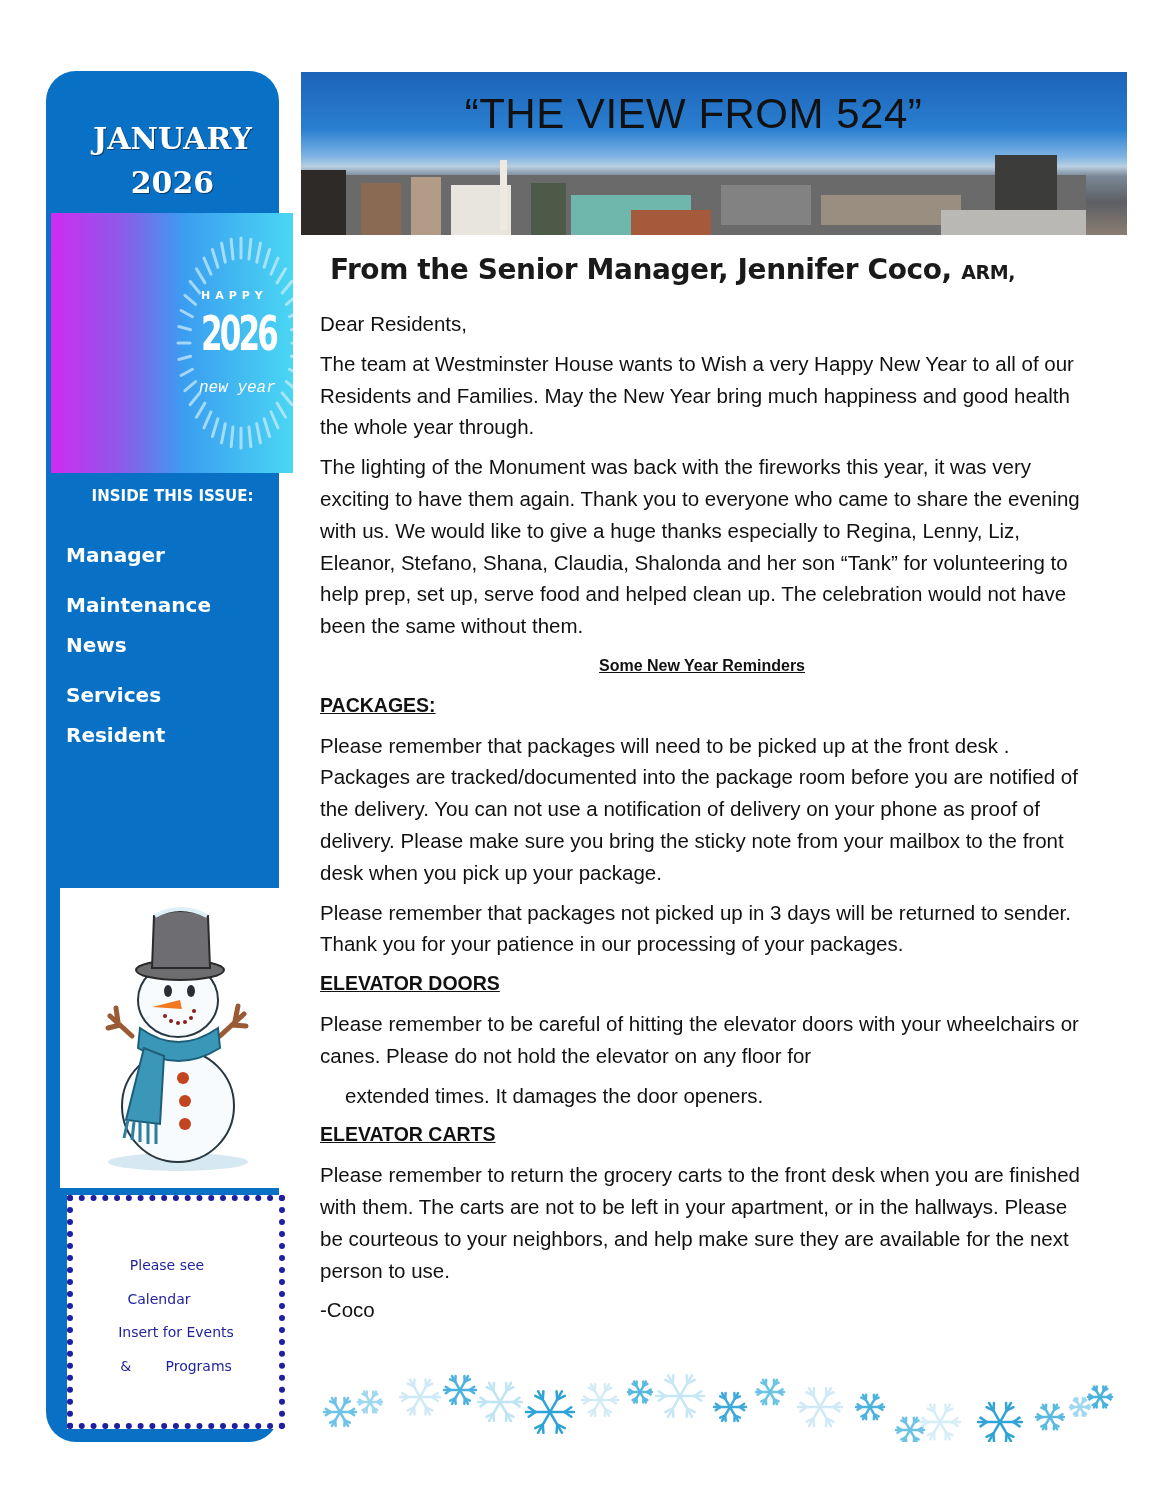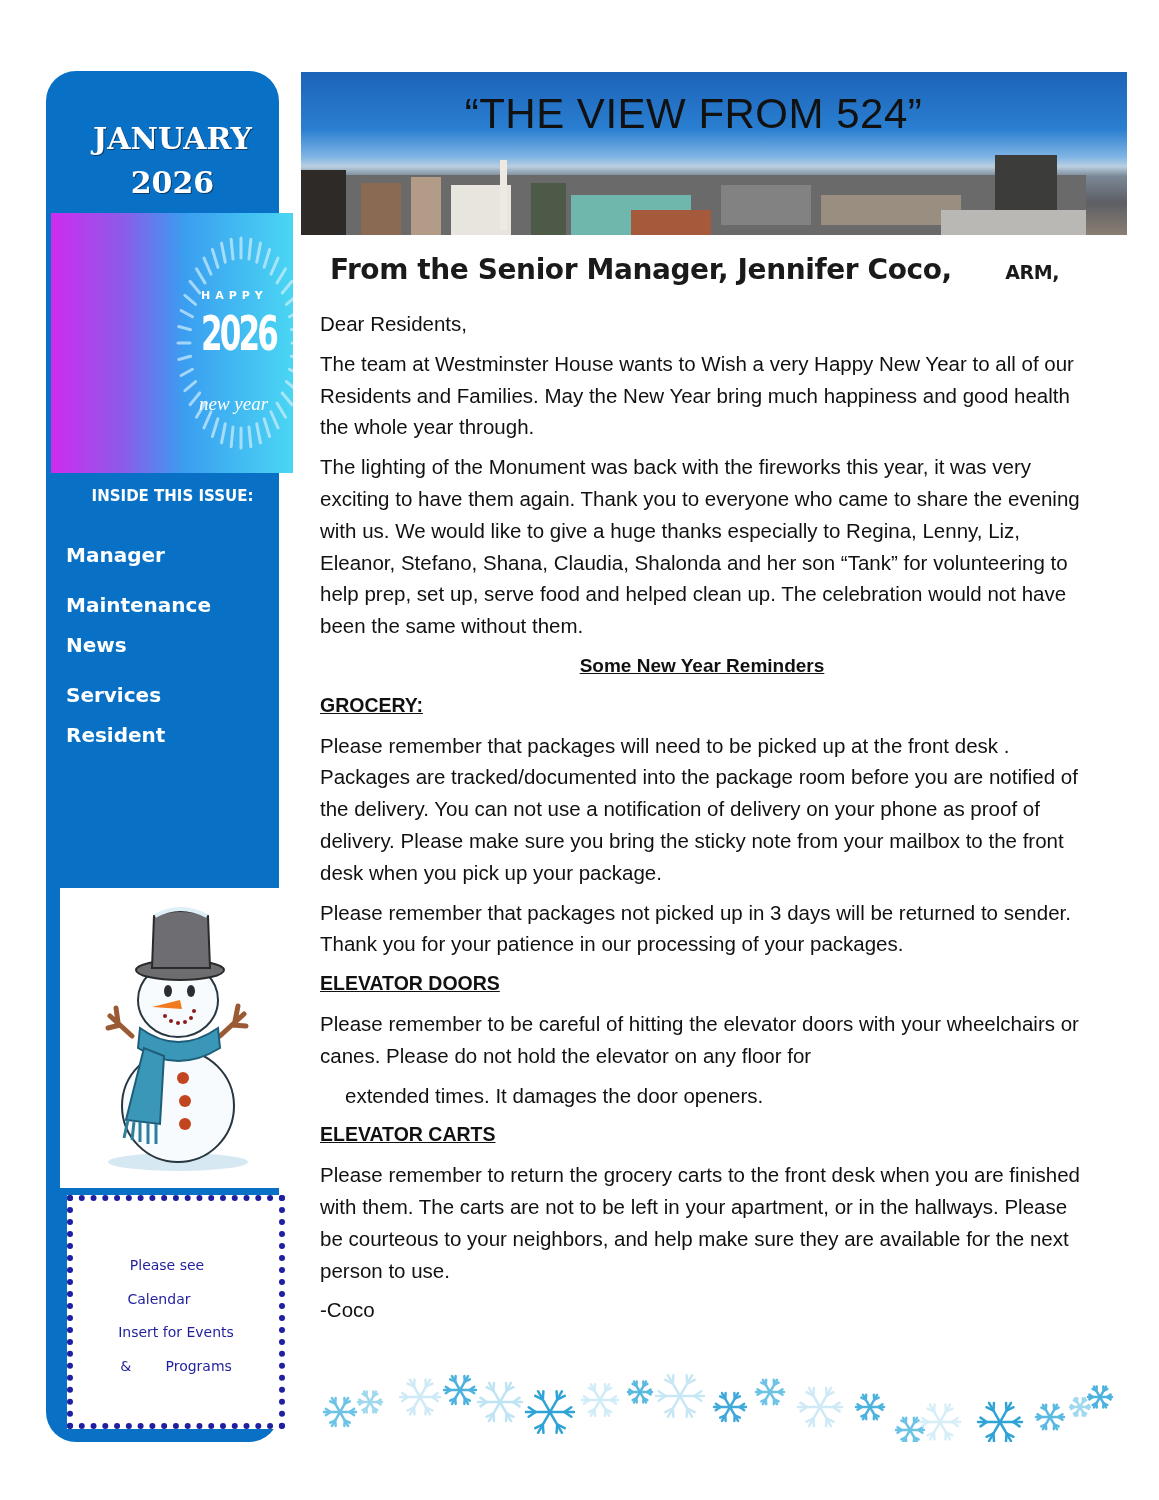--- a/index.html
+++ b/index.html
@@ -5,45 +5,45 @@
   html, body { margin: 0; padding: 0; background: #ffffff; }
   body { width: 1159px; height: 1500px; position: relative; overflow: hidden; font-family: "Liberation Sans", sans-serif; }
 
   
   .sidebar { position: absolute; left: 46px; top: 71px; width: 233px; height: 1371px; background: #0870c5; border-radius: 30px; }
   .month { position: absolute; left: 0; top: 46px; width: 253px; text-align: center; color: #fff; font-family: "DejaVu Serif", serif; font-weight: bold; font-size: 30px; line-height: 44px; text-shadow: 1px 1px 0 #0a3d70; }
   .ny-card { position: absolute; left: 5px; top: 142px; width: 242px; height: 260px; background: linear-gradient(90deg, #cf2bef 0%, #8b5ce9 30%, #3a9ef0 55%, #4ad6f3 100%); overflow: hidden; }
   .ny-burst { position: absolute; left: 120px; top: 0; width: 122px; height: 260px; }
   .ny-happy { position: absolute; left: 150px; top: 76px; color: #fff; font-family: "DejaVu Sans", sans-serif; font-size: 11px; letter-spacing: 5px; font-weight: bold; }
   .ny-year { position: absolute; left: 150px; top: 90px; color: #fff; font-family: "DejaVu Sans Condensed", "DejaVu Sans", sans-serif; font-size: 48px; font-weight: bold; line-height: 60px; letter-spacing: -4px; transform: scaleX(0.72); transform-origin: left top; }
-  .ny-sub { position: absolute; left: 148px; top: 180px; color: #fff; font-family: Liberation Serif, serif; font-style: italic; font-size: 19px; }
+  .ny-sub { position: absolute; left: 148px; top: 166px; color: #fff; font-family: Liberation Mono, monospace; font-style: italic; font-size: 16px; }
 
   .inside-title { position: absolute; left: 0; top: 416px; width: 253px; text-align: center; color: #fff; font-family: "DejaVu Sans", sans-serif; font-weight: bold; font-size: 15px; }
   .toc { position: absolute; left: 20px; top: 464px; width: 220px; }
   .toc-item { color: #fff; font-family: "DejaVu Sans", sans-serif; font-weight: bold; font-size: 20px; line-height: 40px; margin-bottom: 10px; cursor: pointer; }
 
   .snowman-box { position: absolute; left: 14px; top: 817px; width: 229px; height: 300px; background: #fff; }
   .events-box { position: absolute; left: 21px; top: 1124px; width: 206px; height: 222px; background: #fff; border: 6px dotted #1f1fa0; }
   .events-text { position: absolute; left: 0; top: 48px; width: 206px; color: #1f1f9e; font-family: "DejaVu Sans", sans-serif; font-size: 14px; line-height: 33.5px; text-align: center; }
   .events-text .l1 { display: block; padding-right: 18px; }
   .events-text .l2 { display: block; padding-right: 34px; }
   .events-text .l4 { display: block; word-spacing: 30px; }
 
   
   .banner { position: absolute; left: 301px; top: 72px; width: 826px; height: 163px; overflow: hidden;
     background: linear-gradient(180deg, #1c63b9 0%, #2a7fd0 35%, #7fb4e4 52%, #b9cfe0 58%, #7a8896 64%, #5d5f64 80%, #8a7e72 100%); }
   .banner-title { position: absolute; left: 0; top: 18px; width: 785px; text-align: center; font-family: "Liberation Sans", sans-serif; font-size: 42px; color: #111; letter-spacing: 0.5px; }
   .city { position: absolute; left: 0; bottom: 0; width: 785px; height: 80px; }
 
   
   .main-head { position: absolute; left: 330px; top: 253px; font-family: "DejaVu Sans", sans-serif; font-weight: bold; font-size: 28px; color: #1a1a1a; white-space: nowrap; letter-spacing: -0.4px; }
-  .main-head .suffix { font-size: 19px; margin-left: 44px; }
+  .main-head .suffix { font-size: 19px; }
   .body { position: absolute; left: 312px; top: 300px; width: 780px; font-family: "Liberation Sans", sans-serif; font-size: 20.5px; line-height: 31.8px; color: #111; }
   .body p { margin: 8px; }
-  .body .center { text-align: center; font-weight: bold; text-decoration: underline; font-size: 19px; }
+  .body .center { text-align: center; font-weight: bold; text-decoration: underline; font-size: 16px; }
   .body .subhead { font-weight: bold; text-decoration: underline; font-size: 19.5px; }
   .body .indent { padding-left: 25px; }
   .body .sign { padding-right: 12px; }
 
   .snowflakes { position: absolute; left: 310px; top: 1352px; width: 830px; height: 90px; }
 </style>
 </head>
 <body>
 
 <div class="sidebar">
@@ -187,21 +187,21 @@
   <span>From the Senior Manager, Jennifer Coco,</span>
   <span class="suffix">ARM,</span>
 </div>
 
 <div class="body">
   <p>Dear Residents,</p>
   <p>The team at Westminster House wants to Wish a very Happy New Year to all of our Residents and Families.  May the New Year bring much happiness and good health the whole year through.</p>
   <p>The lighting of the Monument was back with the fireworks this year, it was very exciting to have them again.  Thank you to everyone who came to share the evening with us.  We would like to give a huge thanks especially to Regina, Lenny, Liz, Eleanor, Stefano, Shana, Claudia, Shalonda and her son “Tank” for volunteering to help prep, set up, serve food and helped clean up.  The celebration would not have been the same without them.</p>
   <p class="center">Some New Year Reminders </p>
 
-  <p class="subhead">GROCERY: </p>
+  <p class="subhead">PACKAGES: </p>
   <p>Please remember that packages will need to be picked up at the front desk . Packages are tracked/documented into the package room before you are notified of the delivery.  You can not use a notification of delivery on your phone as proof of delivery.  Please make sure you bring the sticky note from your mailbox to the front desk when you pick up your package.</p>
   <p>Please remember that packages not picked up in 3 days will be returned to sender.  Thank you for your patience in our processing of your packages.</p>
 
   <p class="subhead">ELEVATOR DOORS </p>
   <p>Please remember to be careful of hitting the elevator doors with your wheelchairs or canes.  Please do not hold the elevator on any floor for</p>
   <p class="indent">extended times.  It damages the door openers.</p>
 
   <p class="subhead">ELEVATOR CARTS </p>
   <p>Please remember to return the grocery carts to the front desk when you are finished with them.  The carts are not to be left in your apartment, or in the hallways.  Please be courteous to your neighbors,  and help make sure they are available for the next person to use.</p>
 

